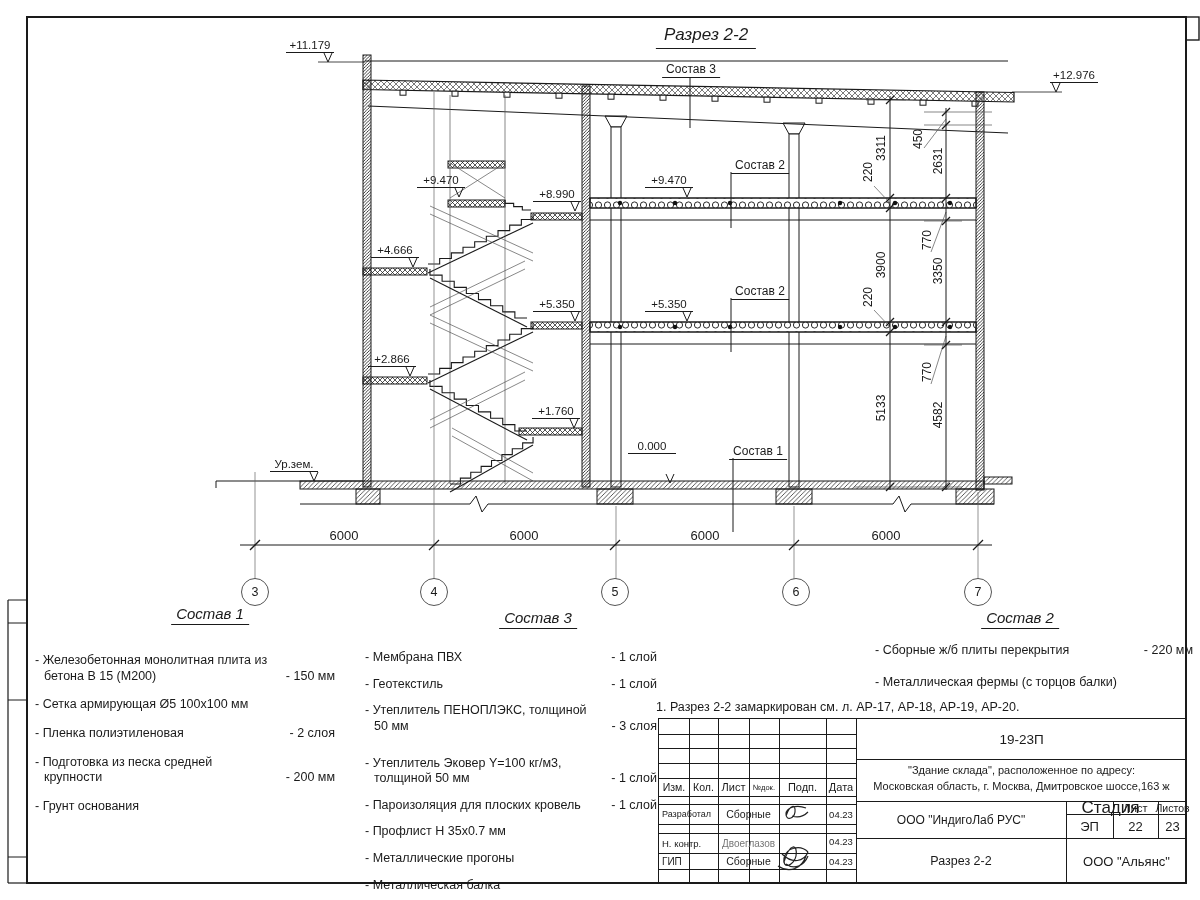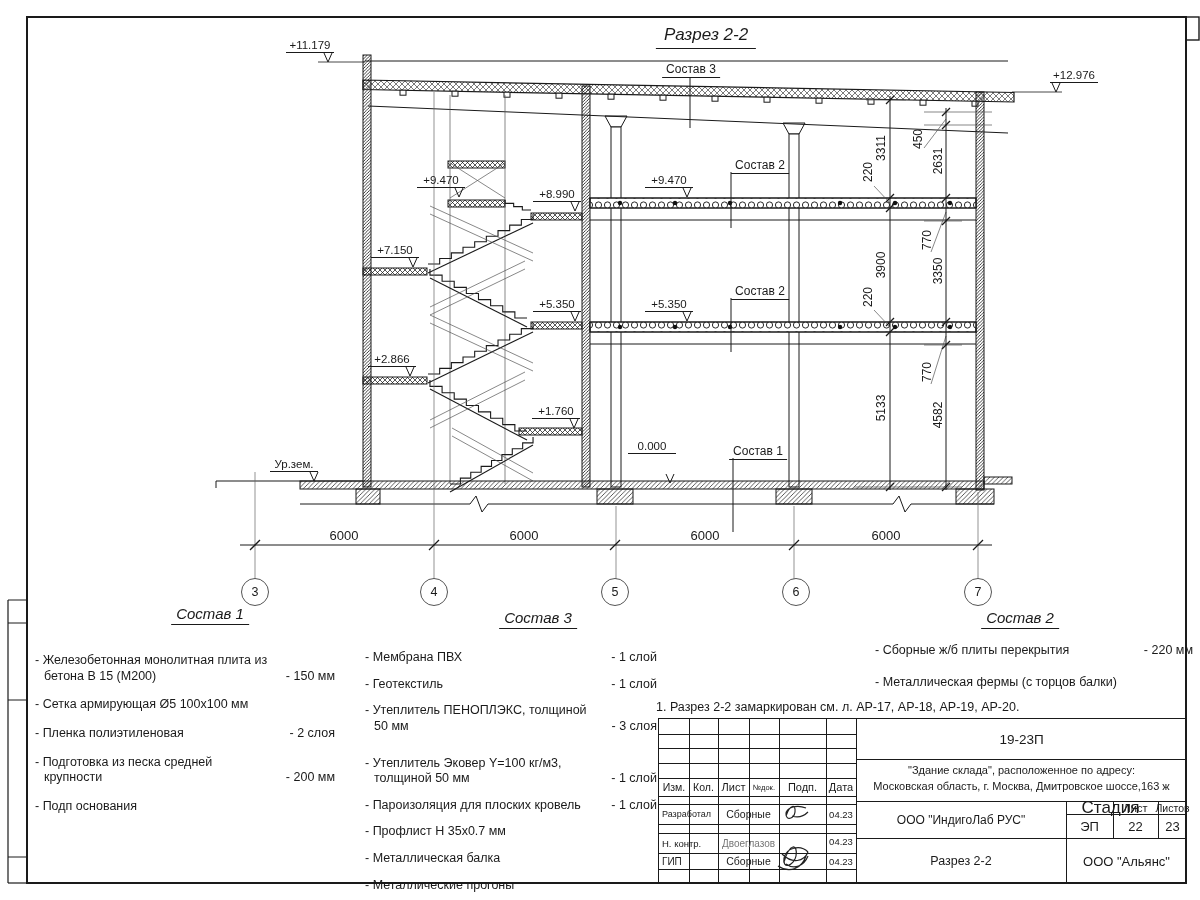--- a/index.html
+++ b/index.html
@@ -257,21 +257,21 @@
     <path d="M784,862 c6,-20 14,-18 12,-6 c-2,10 -14,14 -12,2 c2,-10 16,-14 24,-6 m-22,12 c8,6 18,2 22,-8 m-26,-2 c10,10 22,8 26,-2 m-30,14 c12,8 24,2 28,-10"></path>
   </g>
 </svg>
 
 <span class="t maintitle" style="left:706px;top:25px">Разрез 2-2</span>
 
 <span class="t elev" style="left:286px;top:39px">+11.179</span>
 <span class="t elev" style="left:1050px;top:69px">+12.976</span>
 <span class="t elev" style="left:417px;top:174px">+9.470</span>
 <span class="t elev" style="left:533px;top:188px">+8.990</span>
-<span class="t elev" style="left:371px;top:244px">+7.150</span>
+<span class="t elev" style="left:371px;top:244px">+4.666</span>
 <span class="t elev" style="left:533px;top:298px">+5.350</span>
 <span class="t elev" style="left:368px;top:353px">+2.866</span>
 <span class="t elev" style="left:532px;top:405px">+1.760</span>
 <span class="t elev" style="left:645px;top:174px">+9.470</span>
 <span class="t elev" style="left:645px;top:298px">+5.350</span>
 <span class="t elev" style="left:628px;top:440px">0.000</span>
 <span class="t elev" style="left:270px;top:458px">Ур.зем.</span>
 
 <span class="t lead" style="left:691px;top:62px">Состав 3</span>
 <span class="t lead" style="left:760px;top:158px">Состав 2</span>
@@ -316,21 +316,21 @@
       </div>
   <div class="li">
         <span class="nm" style="width:228px">- Пленка полиэтиленовая</span>
         <span class="vl">- 2 слоя</span>
       </div>
   <div class="li">
         <span class="nm" style="width:228px">- Подготовка из песка средней крупности</span>
         <span class="vl">- 200 мм</span>
       </div>
   <div class="li">
-        <span class="nm" style="width:228px">- Подп основания</span>
+        <span class="nm" style="width:228px">- Грунт основания</span>
         <span class="vl"></span>
       </div>
 </div>
 
 <div class="list" style="left:365px;top:650px;width:292px">
   <div class="li" style="margin-bottom:11px">
         <span class="nm" style="width:222px">- Мембрана ПВХ</span>
         <span class="vl">- 1 слой</span>
       </div>
   <div class="li" style="margin-bottom:11px">
@@ -347,25 +347,25 @@
       </div>
   <div class="li" style="margin-bottom:11px">
         <span class="nm" style="width:222px">- Пароизоляция для плоских кровель</span>
         <span class="vl">- 1 слой</span>
       </div>
   <div class="li" style="margin-bottom:11px">
         <span class="nm" style="width:222px">- Профлист Н 35х0.7 мм</span>
         <span class="vl"></span>
       </div>
   <div class="li" style="margin-bottom:11px">
+        <span class="nm" style="width:222px">- Металлические прогоны</span>
+        <span class="vl"></span>
+      </div>
+  <div class="li" style="margin-bottom:11px">
         <span class="nm" style="width:222px">- Металлическая балка</span>
-        <span class="vl"></span>
-      </div>
-  <div class="li" style="margin-bottom:11px">
-        <span class="nm" style="width:222px">- Металлические прогоны</span>
         <span class="vl"></span>
       </div>
 </div>
 
 <div class="list" style="left:875px;top:643px;width:318px">
   <div class="li" style="margin-bottom:16px">
         <span class="nm" style="width:252px">- Сборные ж/б плиты перекрытия</span>
         <span class="vl">- 220 мм</span>
       </div>
   <div class="li">

